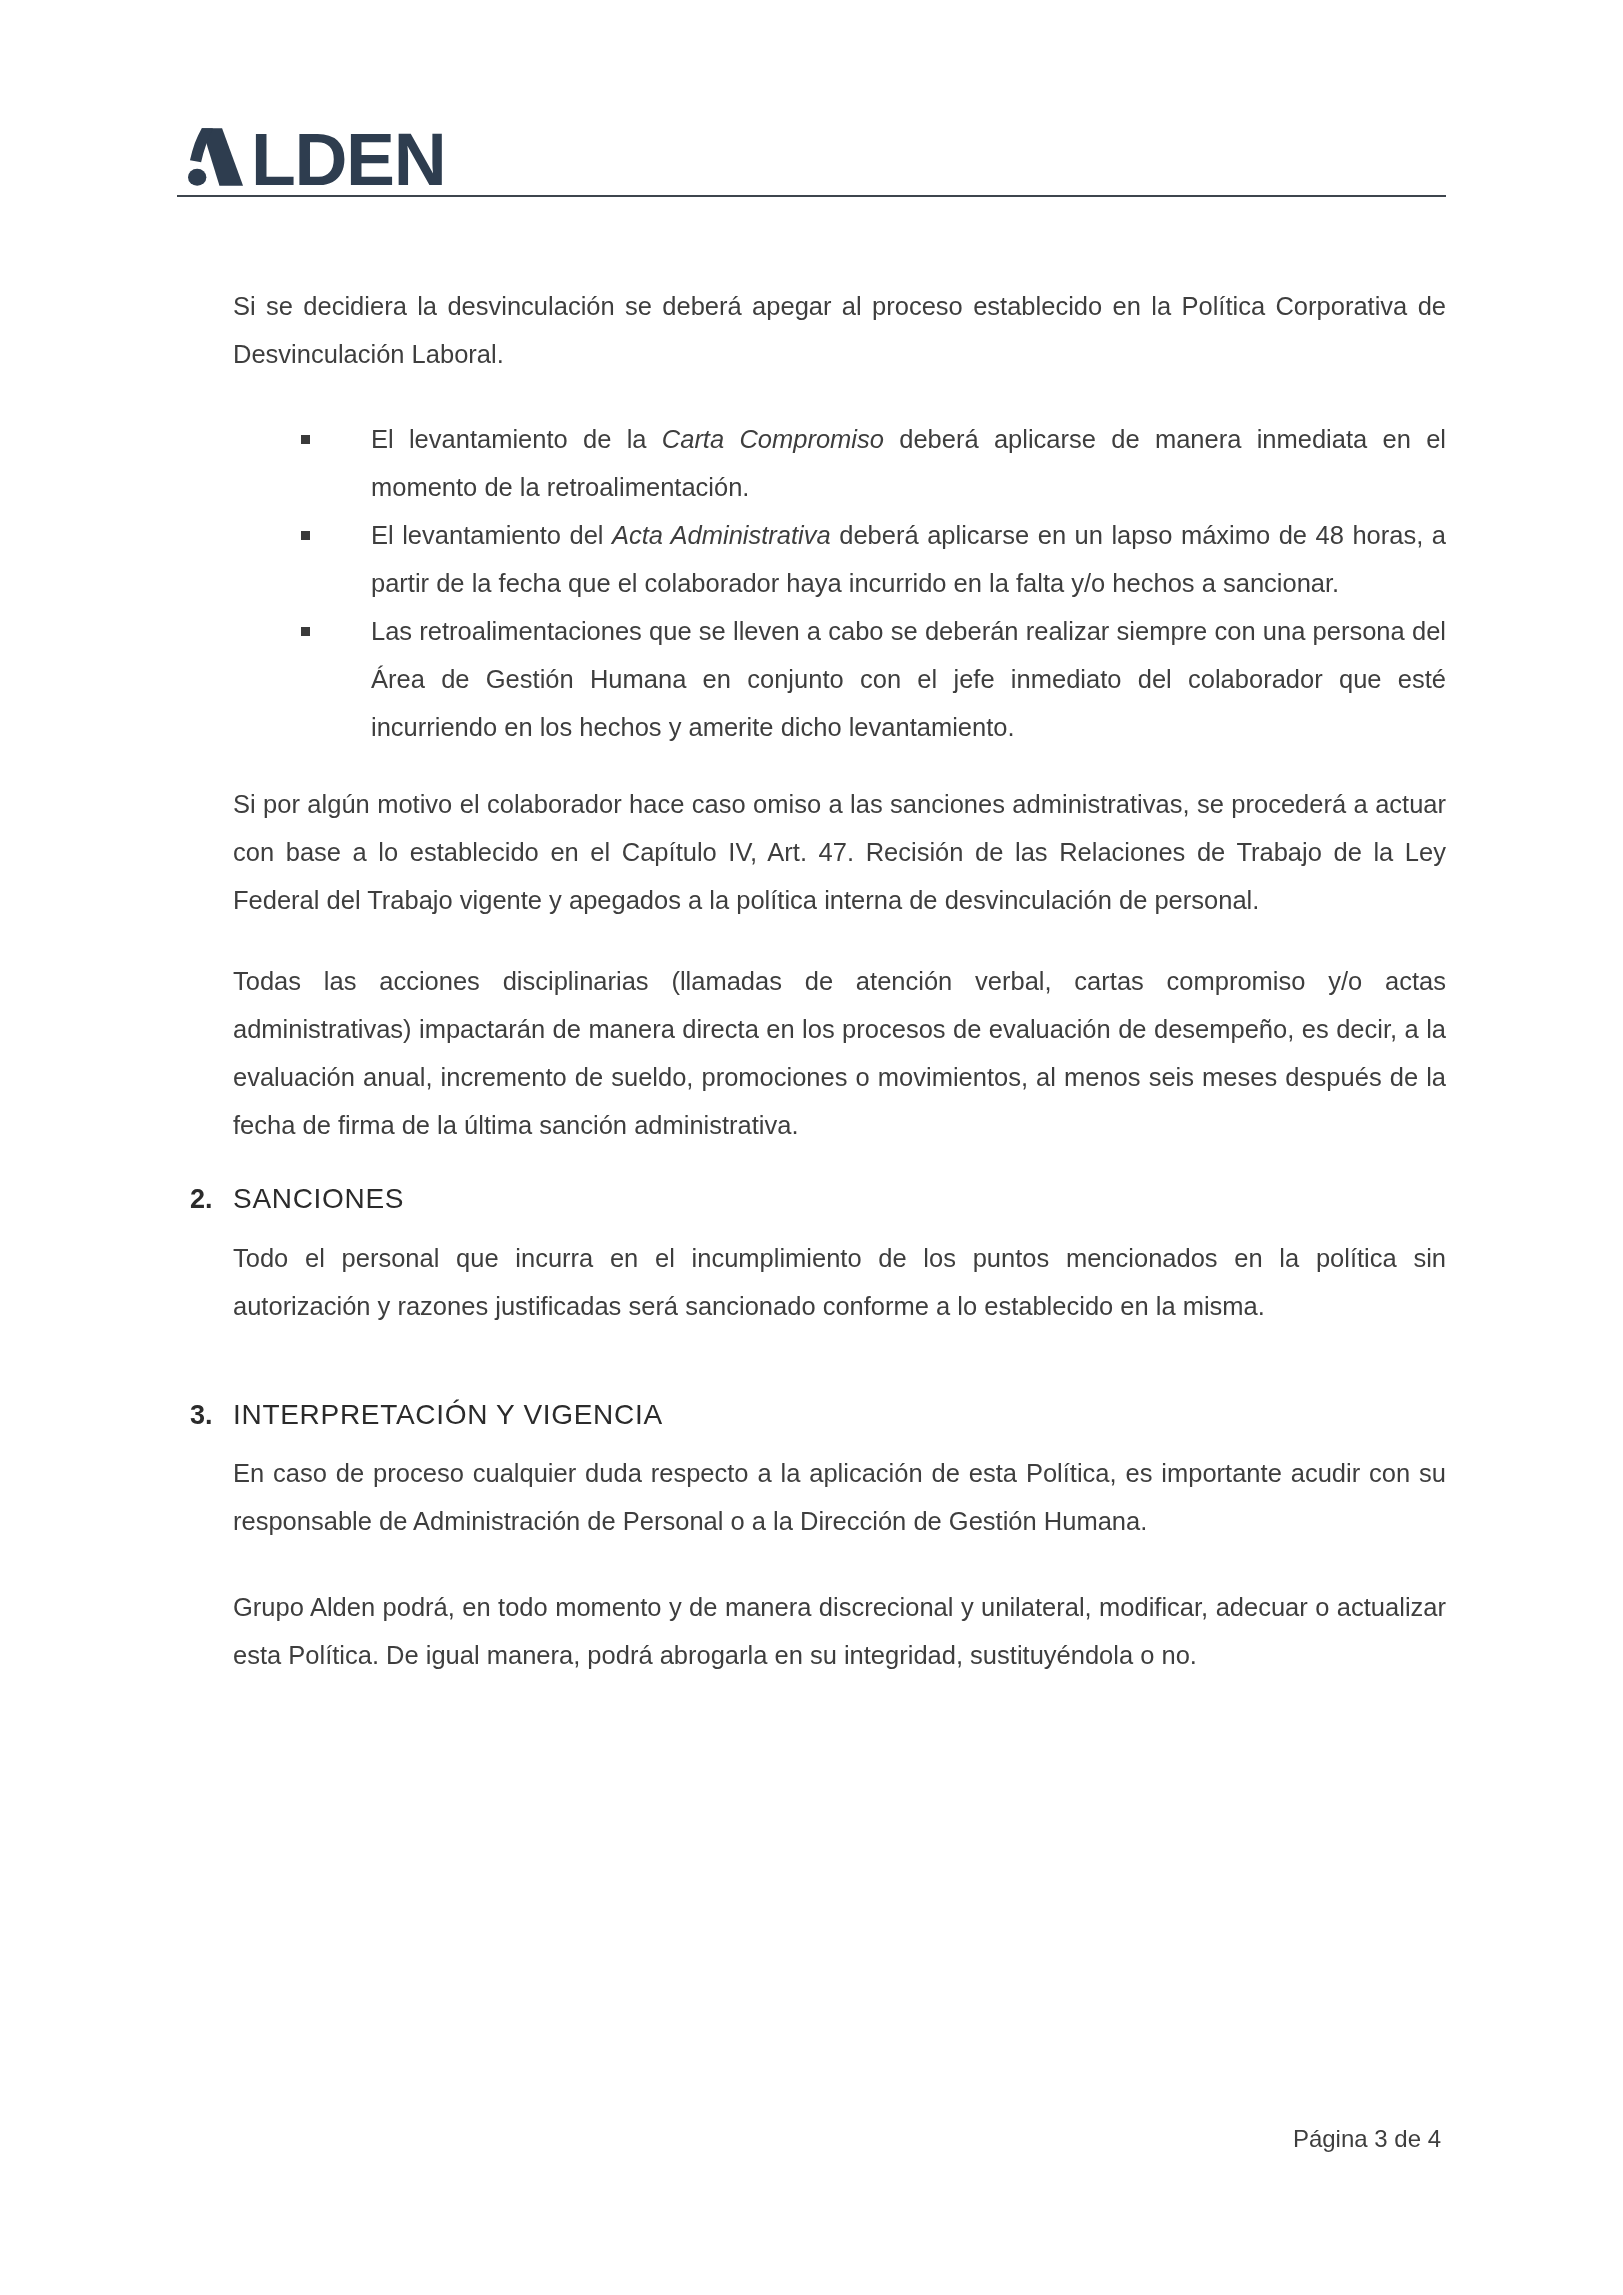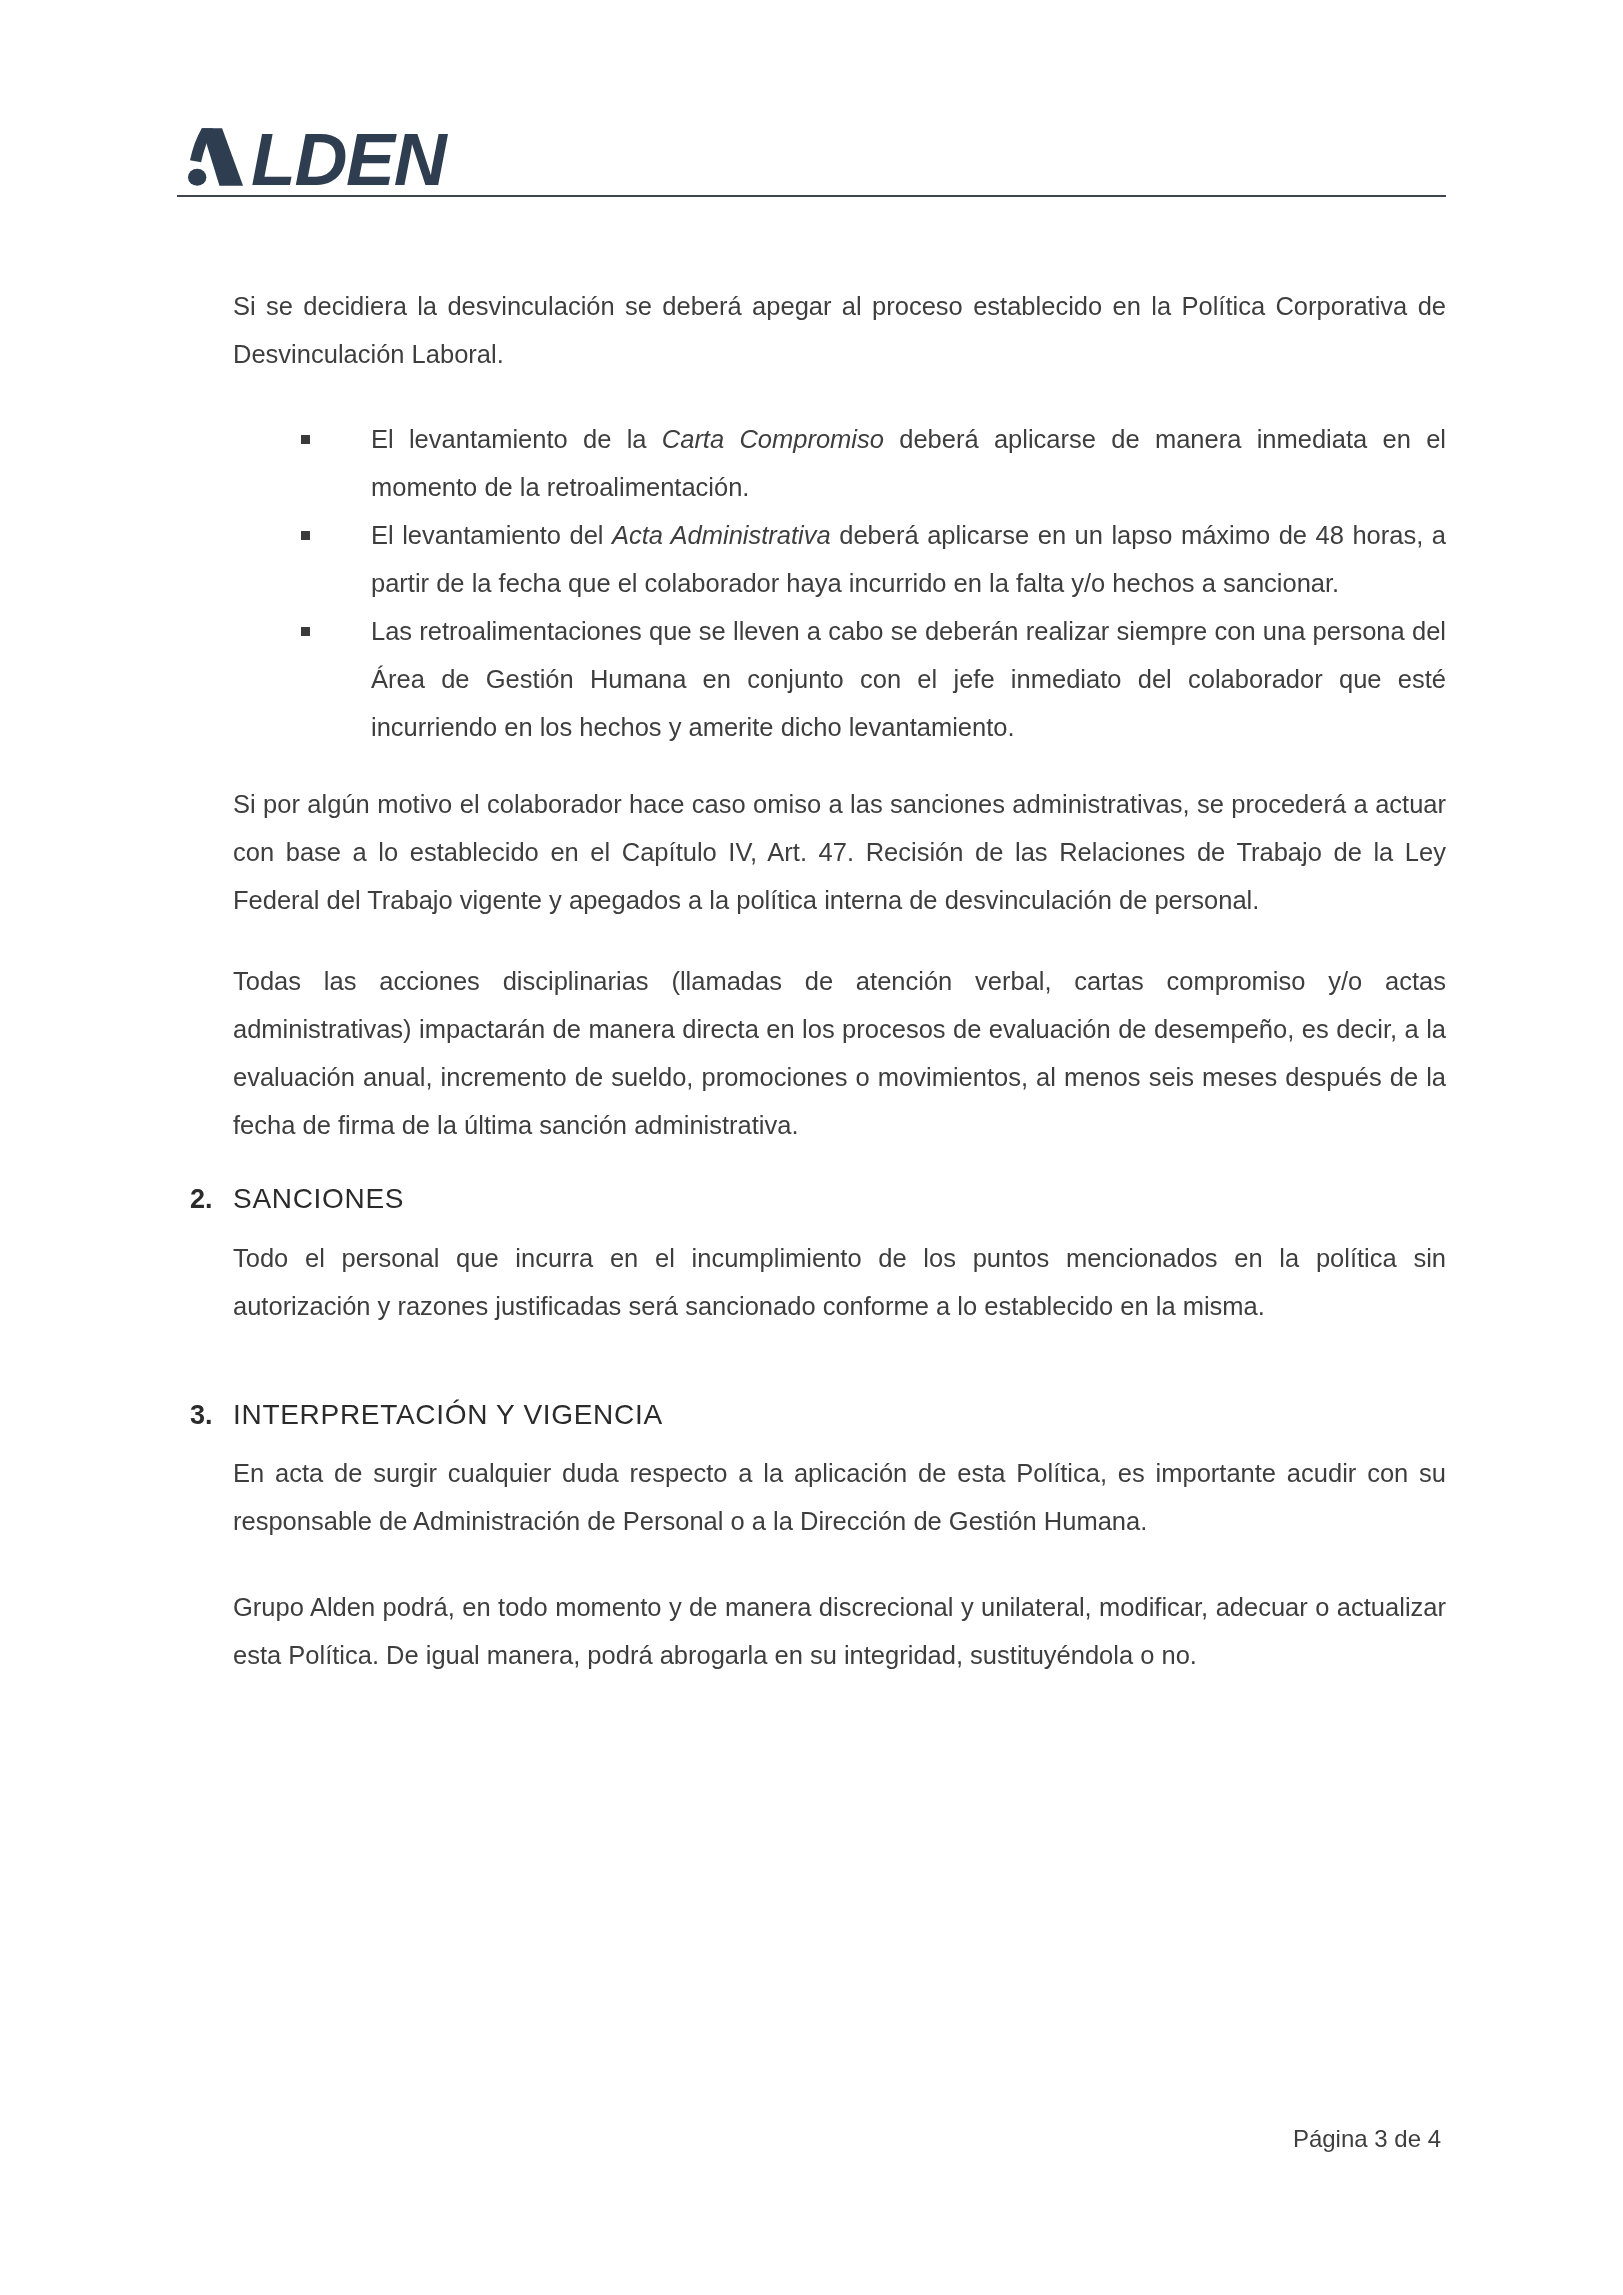--- a/index.html
+++ b/index.html
@@ -11,21 +11,20 @@
     font-family: "Liberation Sans", sans-serif;
     color: var(--text, #3e3e3e);
     overflow: hidden;
   }
   
   .header {
     padding: 128px 177px 0 188px;
     display: flex;
     justify-content: space-between;
     align-items: flex-start;
-    font-style: italic;
   }
   .logo-svg { display: block; }
   .dept {
     font-size: 38px;
     font-weight: 300;
     letter-spacing: 1.3px;
     line-height: 1;
     padding-bottom: 3.9px;
     color: var(--title, #3f4a54);
     white-space: nowrap;
@@ -136,21 +135,21 @@
         <span class="title">SANCIONES</span>
       </div>
       <p class="para mb18">Todo el personal que incurra en el incumplimiento de los puntos mencionados en la política sin autorización y razones justificadas será sancionado conforme a lo establecido en la misma.</p>
     </div>
 
     <div class="section-3">
       <div class="section-head">
         <span class="num">3.</span>
         <span class="title">INTERPRETACIÓN Y VIGENCIA</span>
       </div>
-      <p class="para mb58">En acta de surgir cualquier duda respecto a la aplicación de esta Política, es importante acudir con su responsable de Administración de Personal o a la Dirección de Gestión Humana.</p>
+      <p class="para mb58">En caso de proceso cualquier duda respecto a la aplicación de esta Política, es importante acudir con su responsable de Administración de Personal o a la Dirección de Gestión Humana.</p>
       <p class="para">Grupo Alden podrá, en todo momento y de manera discrecional y unilateral, modificar, adecuar o actualizar esta Política. De igual manera, podrá abrogarla en su integridad, sustituyéndola o no.</p>
     </div>
 
   </div>
 
   <div class="footer">
     <span>Página 3 de 4</span>
   </div>
 
 </div>

